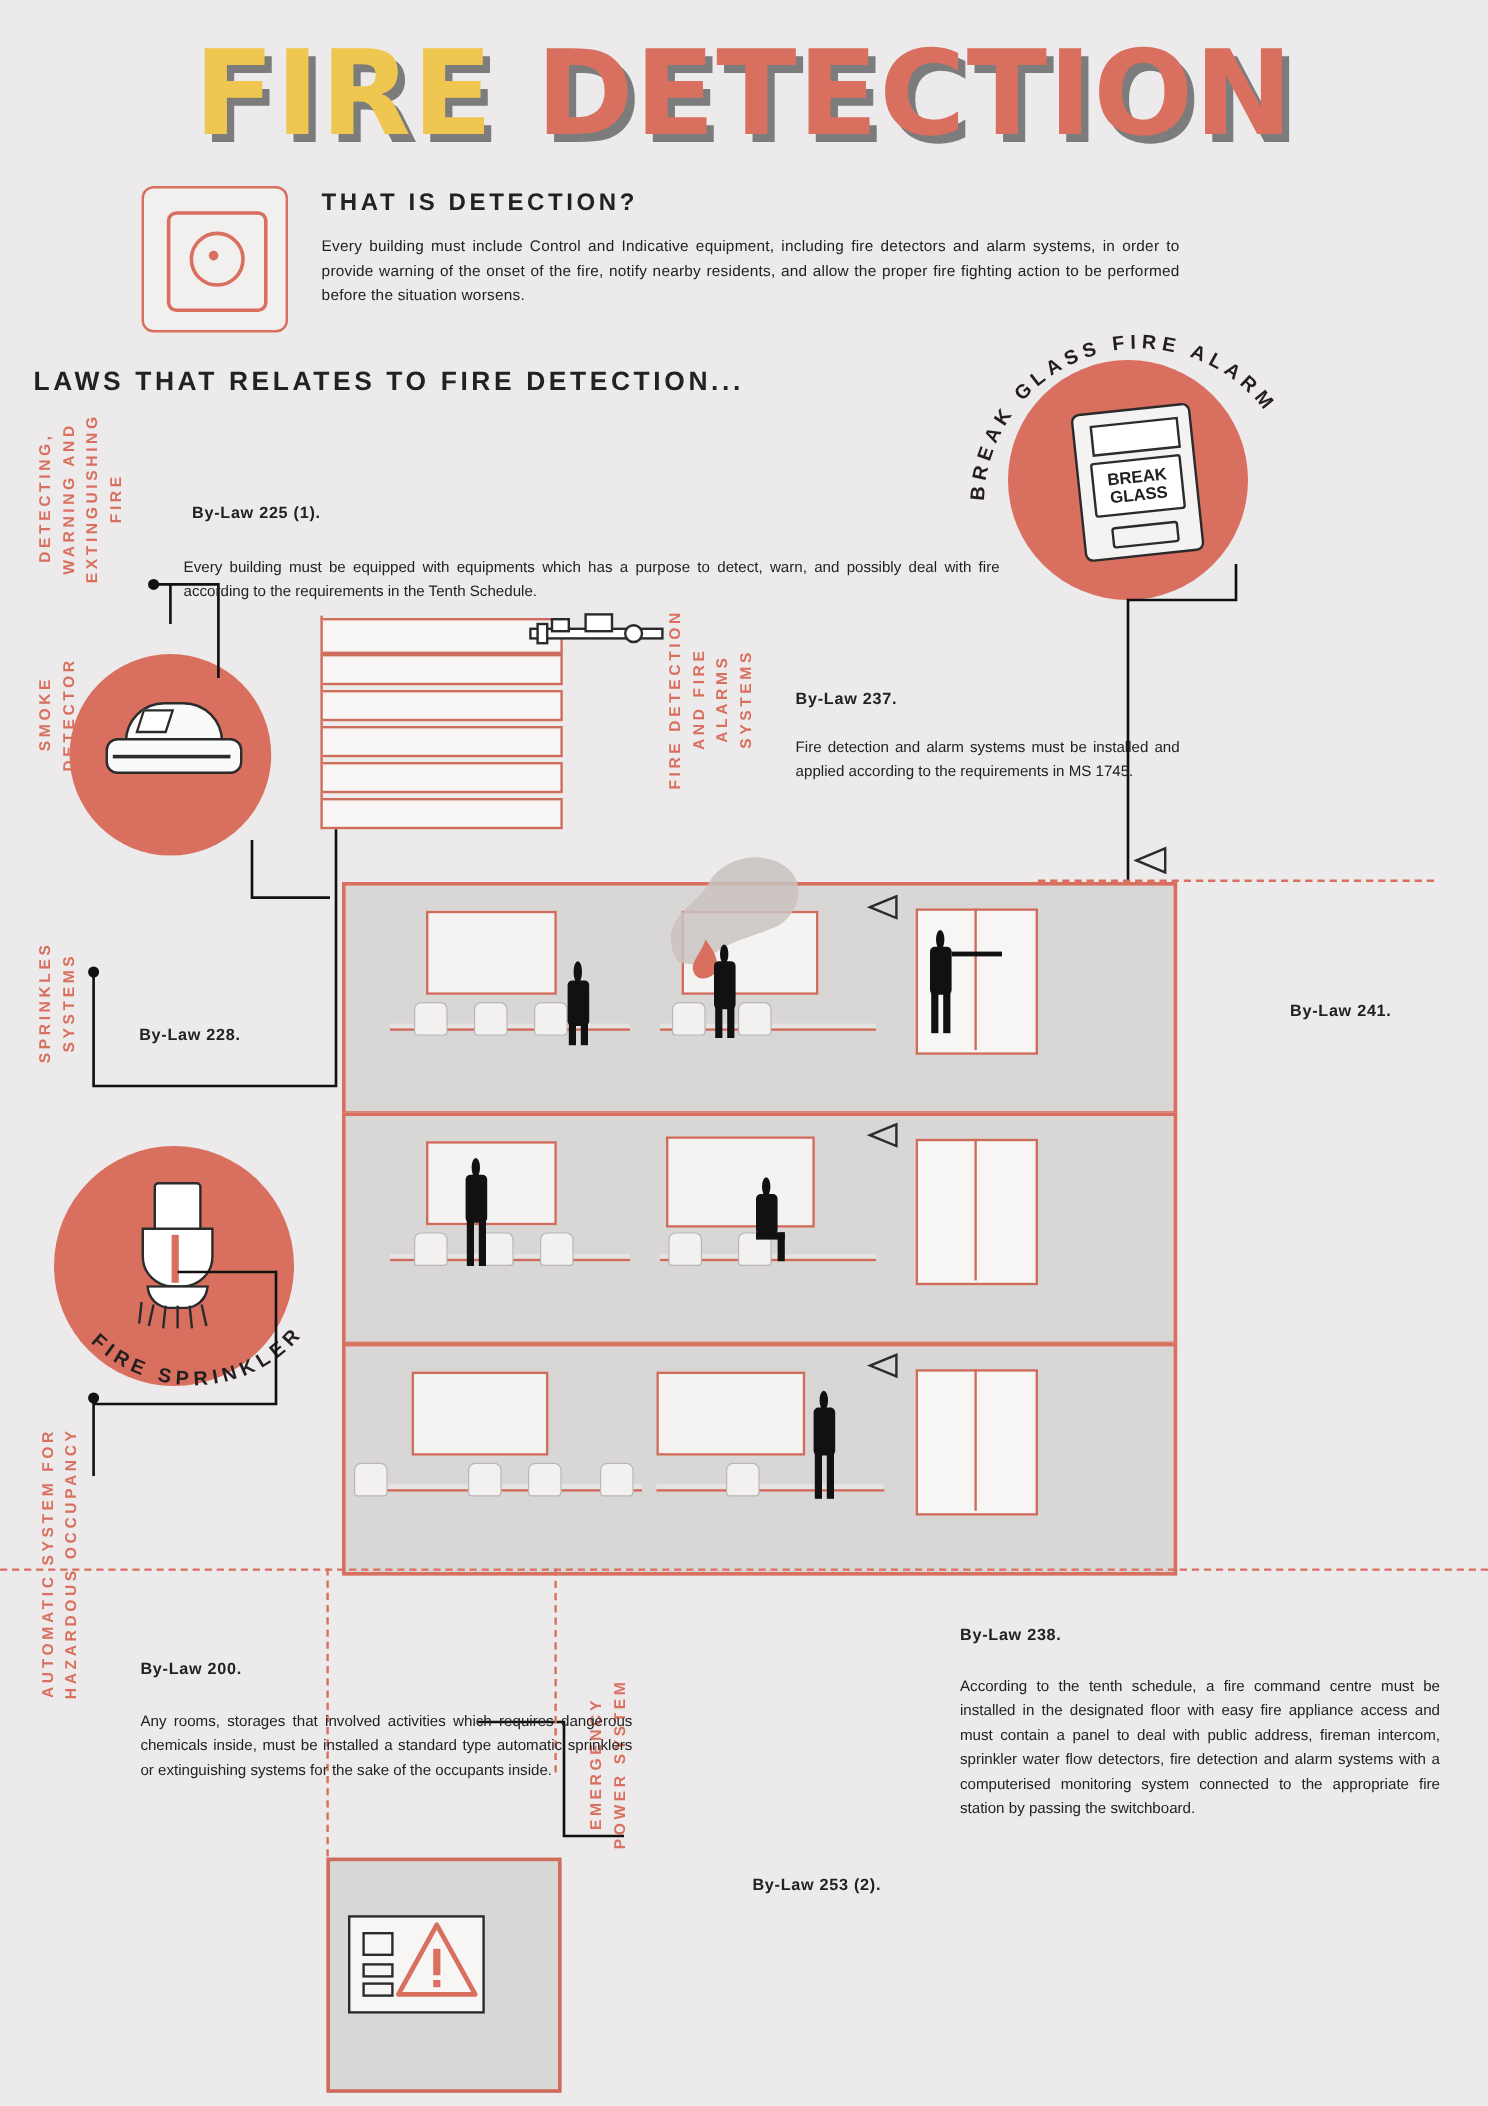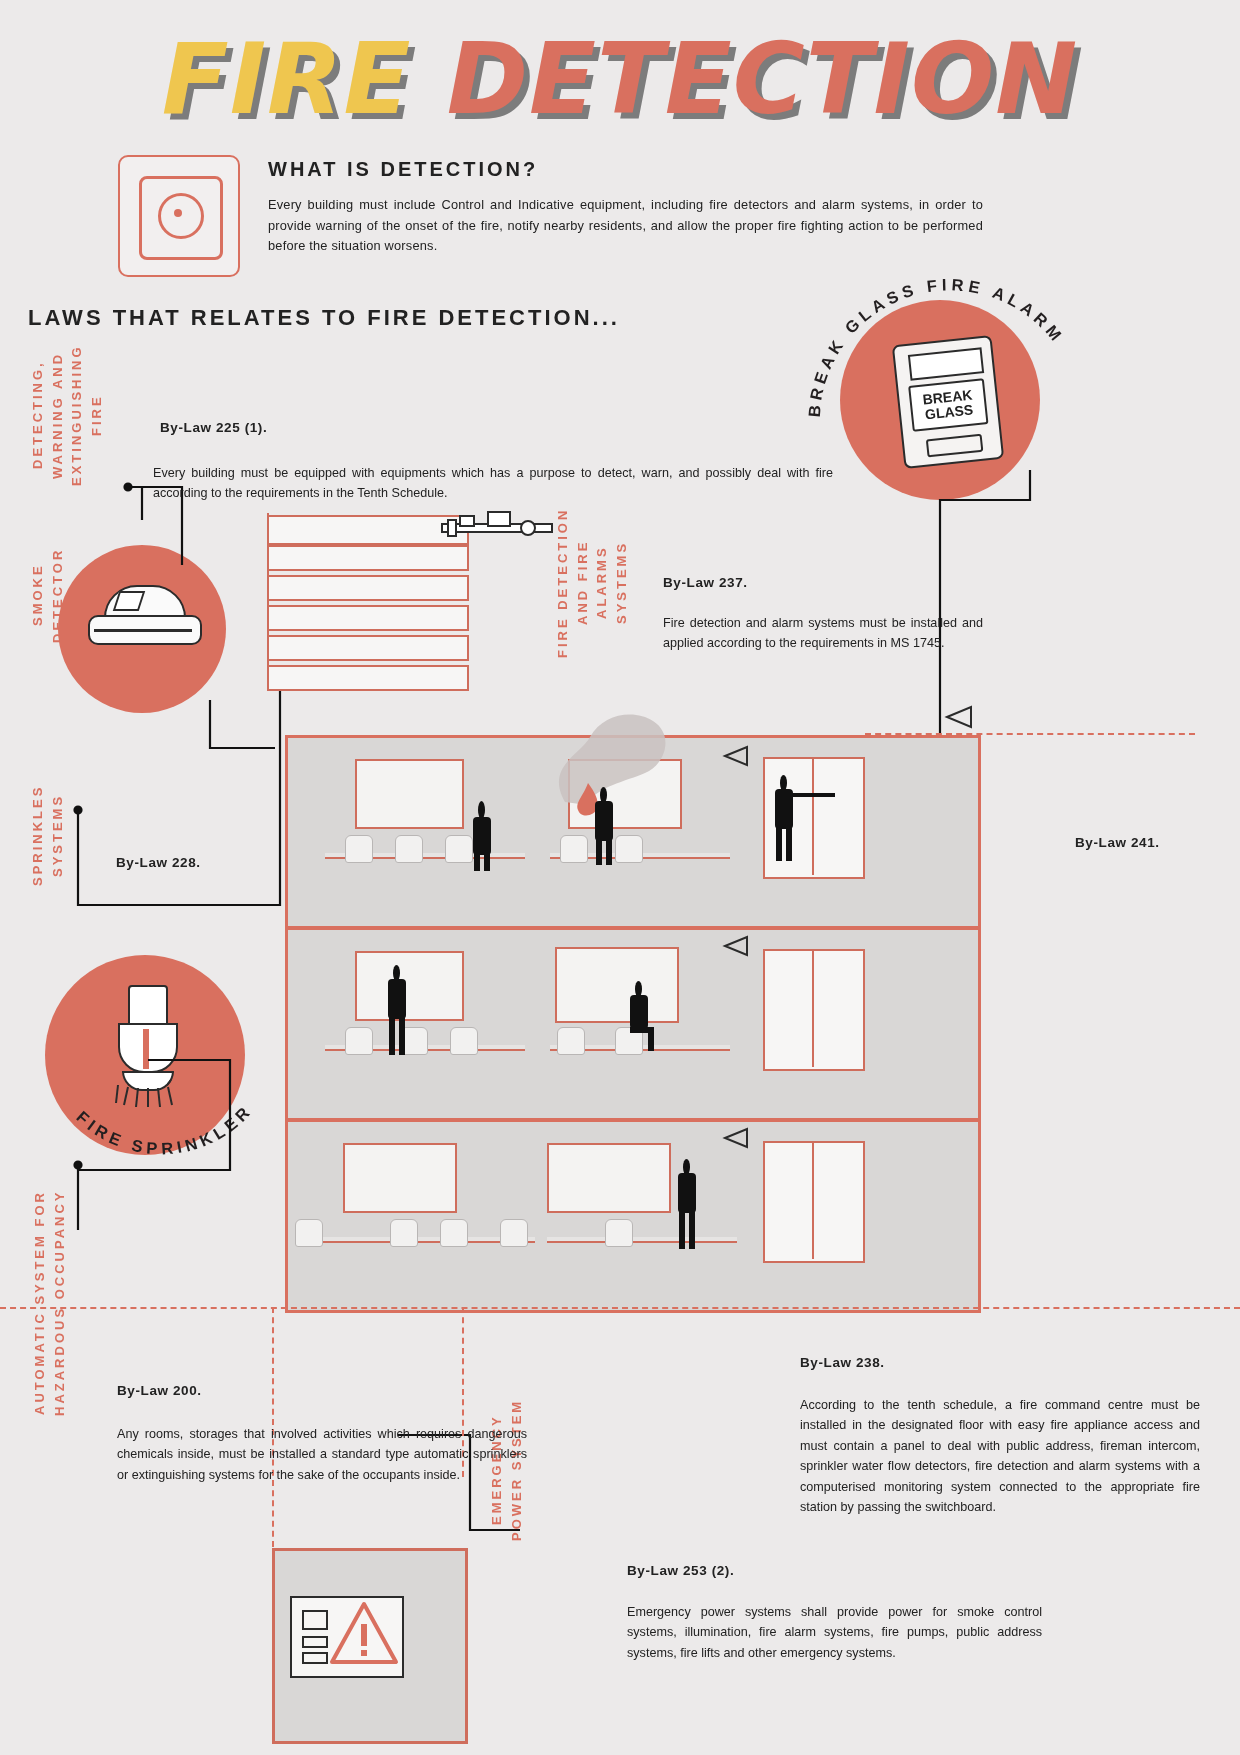--- a/index.html
+++ b/index.html
@@ -11,21 +11,20 @@
     overflow:hidden;
     color:#222;
   }
   .page{position:absolute;inset:0;}
 
   
   .title{
     position:absolute;left:0;top:22px;width:1240px;text-align:center;
     font-size:98px;font-weight:bold;letter-spacing:1px;
     font-family:"DejaVu Sans", sans-serif;
-    font-style:italic;
   }
   .title .fire{color:#efc64f;text-shadow:6px 6px 0 #7c7c7c;}
   .title .det{color:#d9705f;text-shadow:6px 6px 0 #7c7c7c;}
 
   
   .wid-icon{
     position:absolute;left:118px;top:155px;width:118px;height:118px;
     background:#f2efef;border:2px solid #d9705f;border-radius:10px;
   }
   .wid-icon .inner{
@@ -87,21 +86,21 @@
   <div class="title">
     <span class="fire">FIRE</span>
     <span class="det">DETECTION</span>
   </div>
 
   <div class="wid-icon">
     <div class="inner"></div>
       <div class="bell"></div>
       <div class="dot"></div>
   </div>
-  <div class="wid-title">WHAT IS DETECTION?</div>
+  <div class="wid-title">THAT IS DETECTION?</div>
   <div class="wid-body">Every building must include Control and Indicative equipment, including fire detectors and alarm systems, in order to provide warning of the onset of the fire, notify nearby residents, and allow the proper fire fighting action to be performed before the situation worsens.</div>
 
   <div class="laws-head">LAWS THAT RELATES TO FIRE DETECTION...</div>
 
   <div class="vlabel" style="left:28px;top:340px;height:150px;white-space:pre-line;">DETECTING,
 WARNING AND
 EXTINGUISHING
 FIRE</div>
   <div class="vlabel" style="left:28px;top:525px;height:140px;">SMOKE DETECTOR</div>
   <div class="vlabel" style="left:553px;top:505px;height:155px;white-space:pre-line;">FIRE DETECTION
@@ -322,15 +321,14 @@
 
   <div class="lawtitle" style="left:1075px;top:835px;">By-Law 241.</div>
 
   <div class="lawtitle" style="left:117px;top:1383px;">By-Law 200.</div>
   <div class="lawbody" style="left:117px;top:1424px;width:410px;">Any rooms, storages that involved activities which requires dangerous chemicals inside, must be installed a standard type automatic sprinklers or extinguishing systems for the sake of the occupants inside.</div>
 
   <div class="lawtitle" style="left:800px;top:1355px;">By-Law 238.</div>
   <div class="lawbody" style="left:800px;top:1395px;width:400px;">According to the tenth schedule, a fire command centre must be installed in the designated floor with easy fire appliance access and must contain a panel to deal with public address, fireman intercom, sprinkler water flow detectors, fire detection and alarm systems with a computerised monitoring system connected to the appropriate fire station by passing the switchboard.</div>
 
   <div class="lawtitle" style="left:627px;top:1563px;">By-Law 253 (2).</div>
-  <div class="lawbody" style="left:627px;top:1602px;width:415px;">Emergency power systems shall provide power for smoke control systems, illumination, fire alarm systems, fire pumps, public address systems, fire lifts and other emergency systems.</div>
 
 </div>
 
 </body></html>

